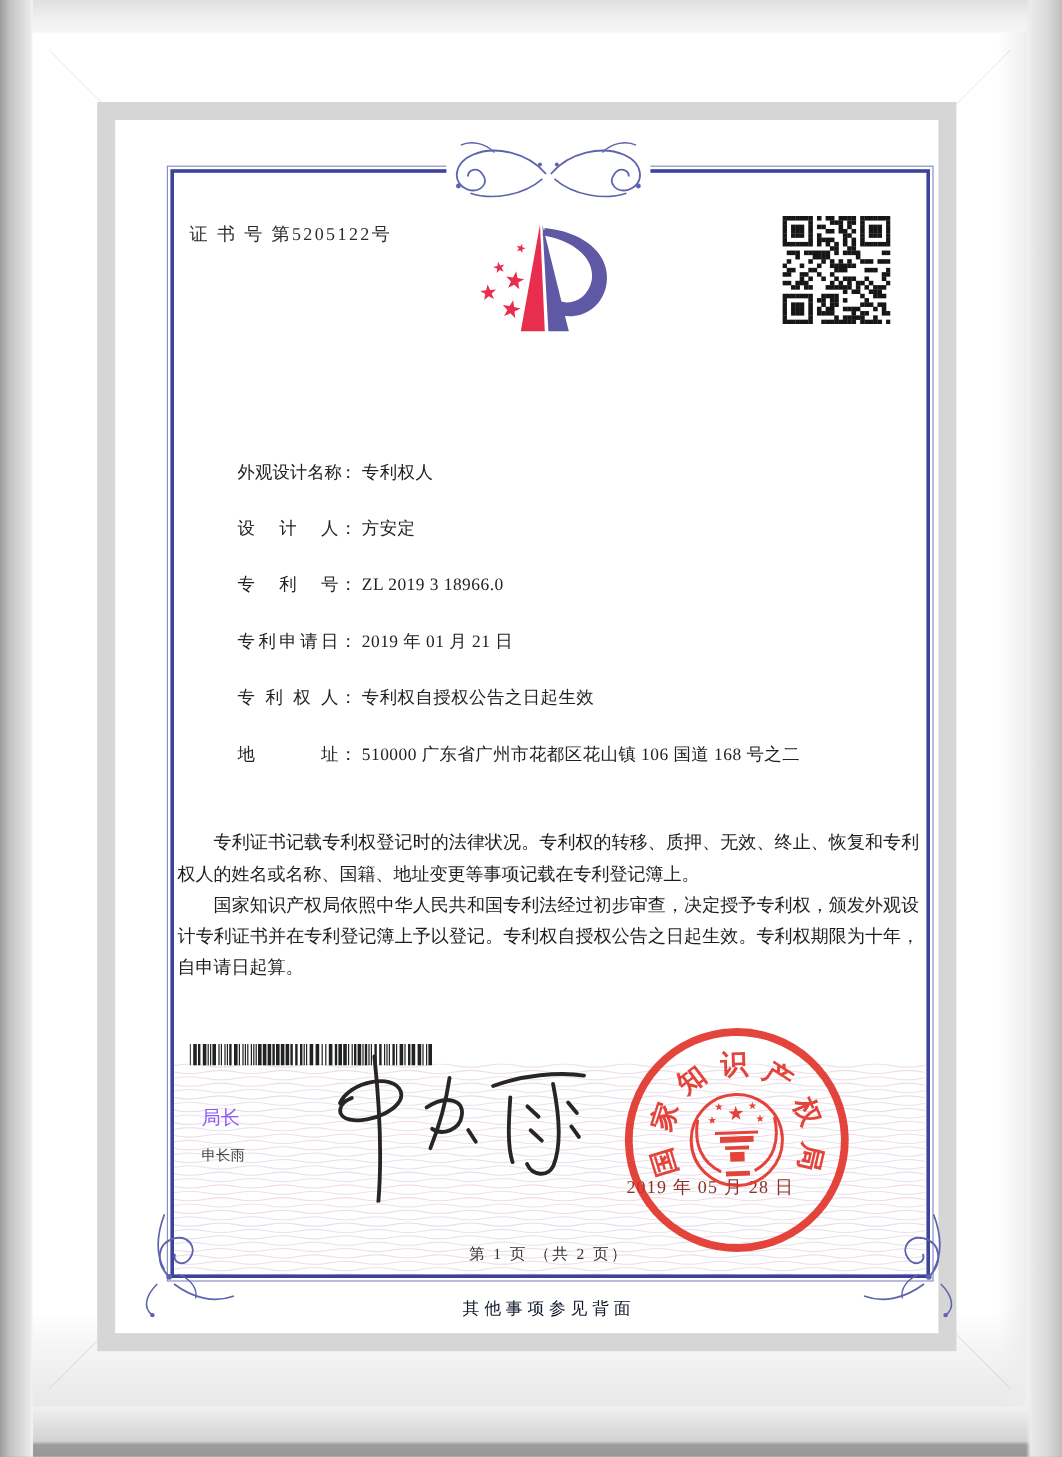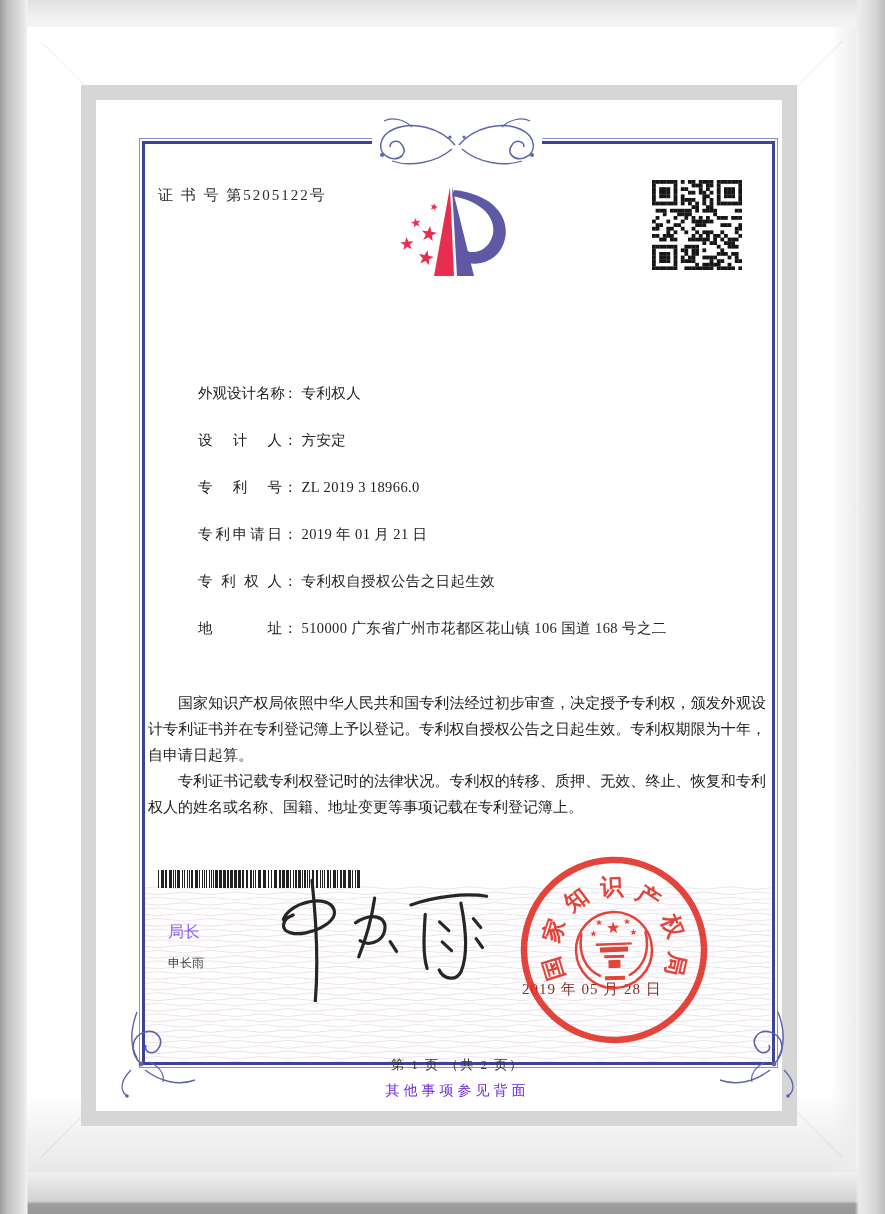--- a/index.html
+++ b/index.html
@@ -40,22 +40,22 @@
   .grant2{position:absolute;left:350px;top:0;}
   .paras{left:52px;top:590px;width:618px;font-size:15px;line-height:26px;color:#1d1d1d;text-align:justify;}
   .paras p{margin:0;text-indent:2em;}
   .barcode-box{left:62px;top:770px;width:205px;height:18px;z-index:2;}
   .waves-box{left:49px;top:786px;width:626px;height:178px;z-index:0;overflow:hidden;}
   .signer-title{left:72px;top:822px;font-size:16px;color:#8b5cf6;z-index:2;}
   .signer-name{left:72px;top:855px;font-size:12px;color:#404040;z-index:2;}
   .sig-box{left:160px;top:772px;width:250px;height:130px;z-index:2;}
   .seal-box{left:420px;top:752px;width:196px;height:196px;z-index:3;}
   .seal-date{left:426px;top:880px;font-size:15px;letter-spacing:1px;color:var(--datered,#8c2f28);z-index:2;white-space:nowrap;}
-  .page-info{left:43px;width:637px;top:936px;text-align:center;font-size:13px;letter-spacing:2px;color:#333;z-index:2;margin-top:20px;}
-  .back-note{left:43px;width:637px;top:982px;text-align:center;font-size:14px;letter-spacing:4px;color:#6d28d9;}
+  .page-info{left:43px;width:637px;top:936px;text-align:center;font-size:13px;letter-spacing:2px;color:#333;z-index:2;}
+  .back-note{left:43px;width:637px;top:982px;text-align:center;font-size:14px;letter-spacing:4px;color:#0f172a;}
   .orn{z-index:1;}
   svg{display:block;}
 </style>
 </head>
 <body style="--blue: #3c4399; --datered: #8c2f28;">
 
 <div class="frame">
   <div class="miter" style="left:14px;top:14px;transform:rotate(45deg);transform-origin:0 0;"></div>
   <div class="miter" style="right:14px;top:14px;transform:rotate(-45deg);transform-origin:100% 0;"></div>
   <div class="miter" style="left:14px;bottom:14px;transform:rotate(-45deg);transform-origin:0 100%;"></div>
@@ -479,22 +479,22 @@
       <div class="field-row" style="top: 284px;"><span class="flabel">外观设计名称</span><span class="fcolon">：</span><span class="fvalue">专利权人</span></div>
       <div class="field-row" style="top: 331px;"><span class="flabel">设计人</span><span class="fcolon">：</span><span class="fvalue">方安定</span></div>
       <div class="field-row" style="top: 378px;"><span class="flabel">专利号</span><span class="fcolon">：</span><span class="fvalue">ZL 2019 3 18966.0</span></div>
       <div class="field-row" style="top: 425px;"><span class="flabel">专利申请日</span><span class="fcolon">：</span><span class="fvalue">2019 年 01 月 21 日</span></div>
       <div class="field-row" style="top: 472px;"><span class="flabel">专利权人</span><span class="fcolon">：</span><span class="fvalue">专利权自授权公告之日起生效</span></div>
       <div class="field-row" style="top: 519px;"><span class="flabel">地址</span><span class="fcolon">：</span><span class="fvalue">510000 广东省广州市花都区花山镇 106 国道 168 号之二</span></div>
     </div>
 
 
   <div class="abs paras" id="paras">
+      <p>专利证书记载专利权登记时的法律状况。专利权的转移、质押、无效、终止、恢复和专利权人的姓名或名称、国籍、地址变更等事项记载在专利登记簿上。</p>
       <p>国家知识产权局依照中华人民共和国专利法经过初步审查，决定授予专利权，颁发外观设计专利证书并在专利登记簿上予以登记。专利权自授权公告之日起生效。专利权期限为十年，自申请日起算。</p>
-      <p>专利证书记载专利权登记时的法律状况。专利权的转移、质押、无效、终止、恢复和专利权人的姓名或名称、国籍、地址变更等事项记载在专利登记簿上。</p>
     </div>
 
   <div class="abs barcode-box" id="barcode">
       <svg width="205" height="18" viewBox="0 0 205 18">
         <rect x="0" y="0" width="1" height="18" fill="#222"></rect>
         <rect x="3" y="0" width="3" height="18" fill="#222"></rect>
         <rect x="7" y="0" width="2" height="18" fill="#222"></rect>
         <rect x="11" y="0" width="3" height="18" fill="#222"></rect>
         <rect x="15" y="0" width="1" height="18" fill="#222"></rect>
         <rect x="17" y="0" width="1" height="18" fill="#222"></rect>

